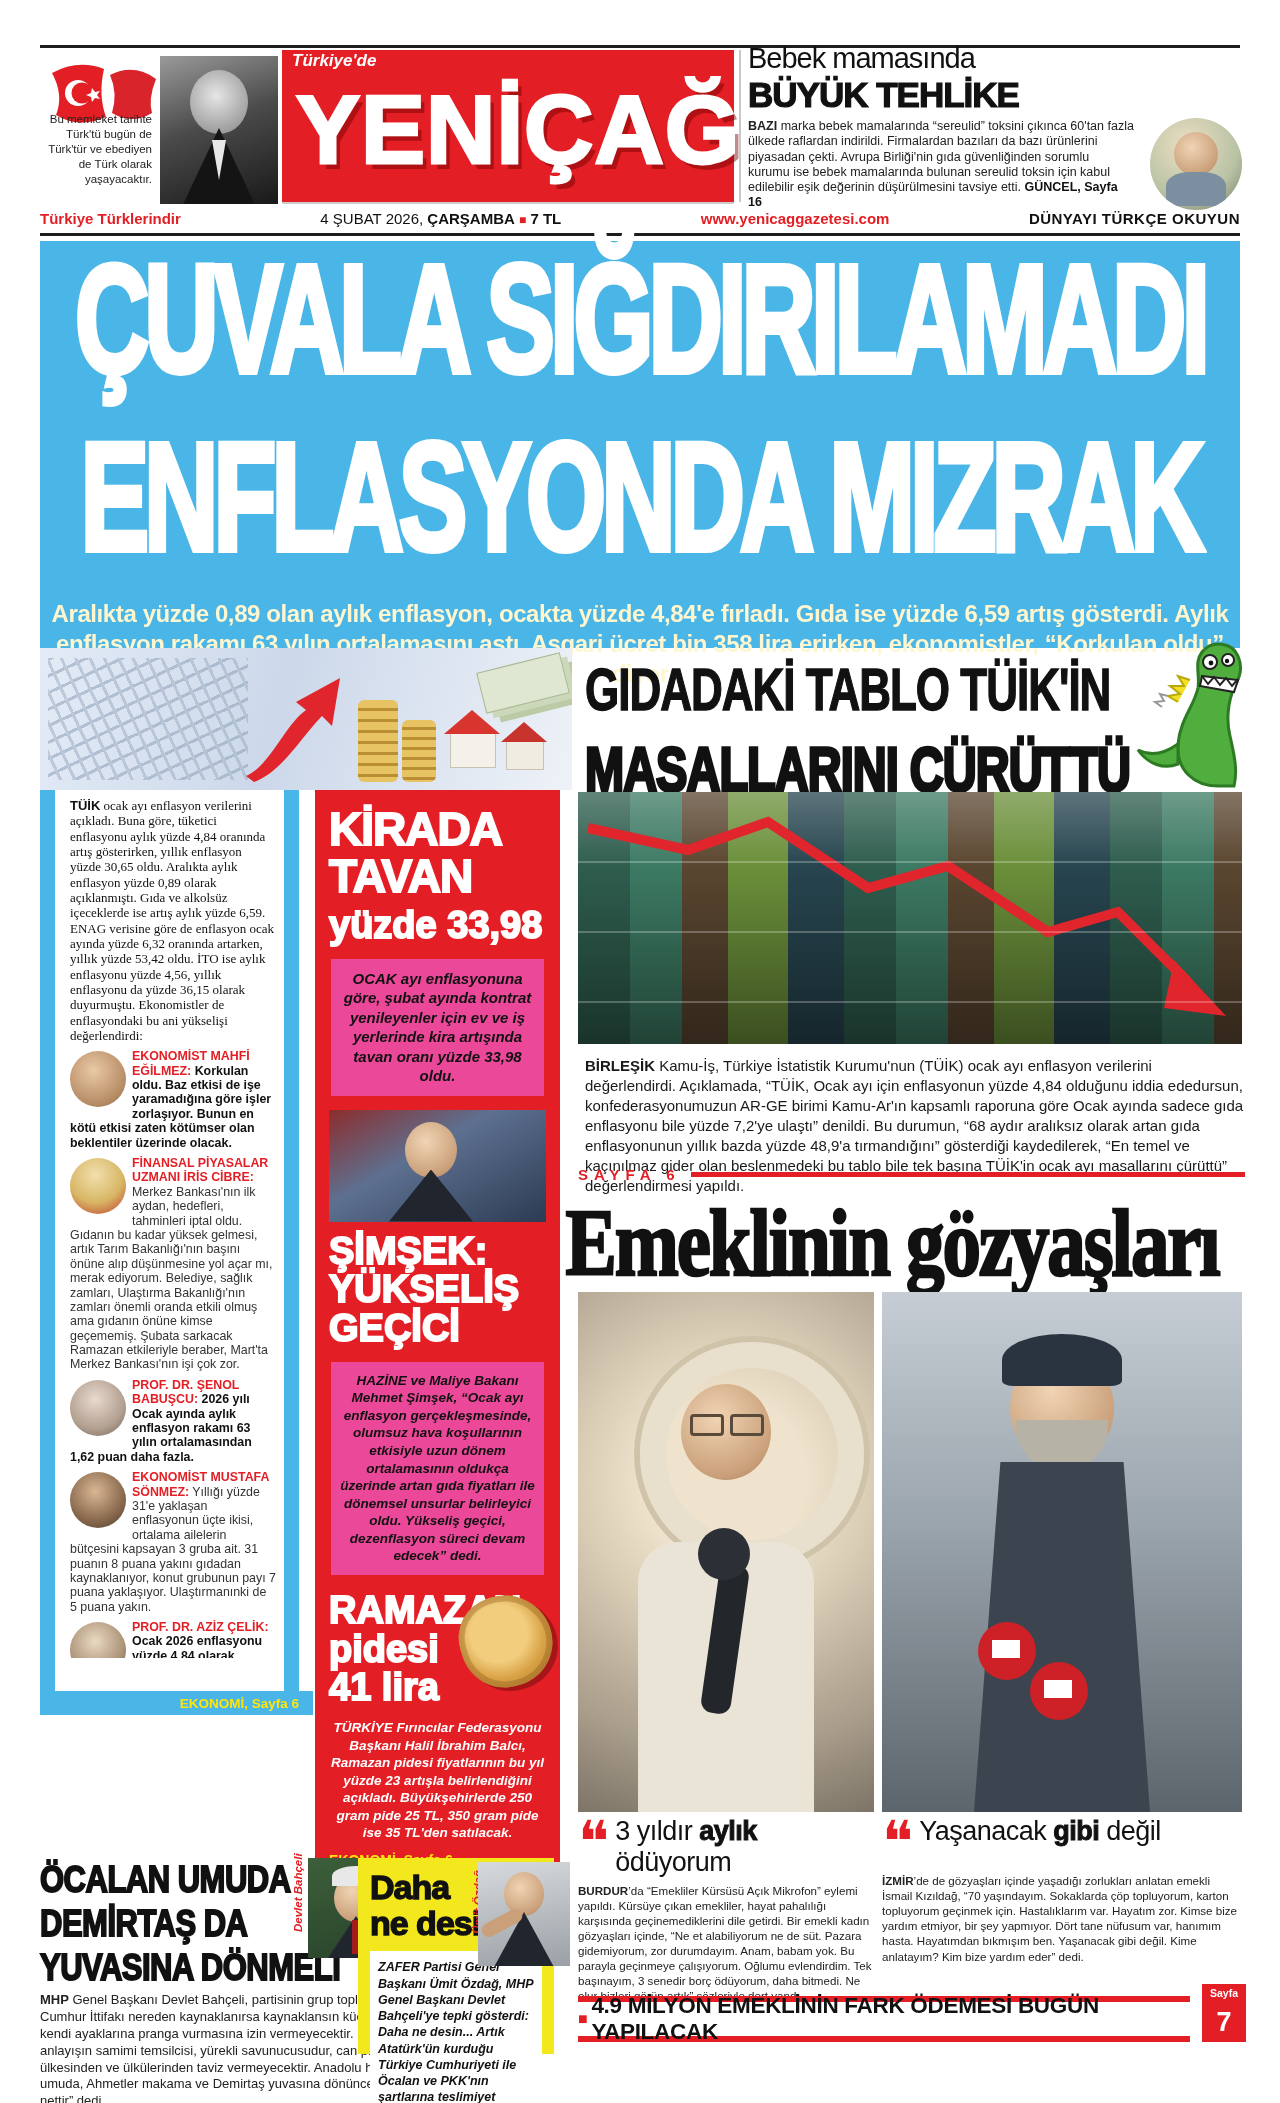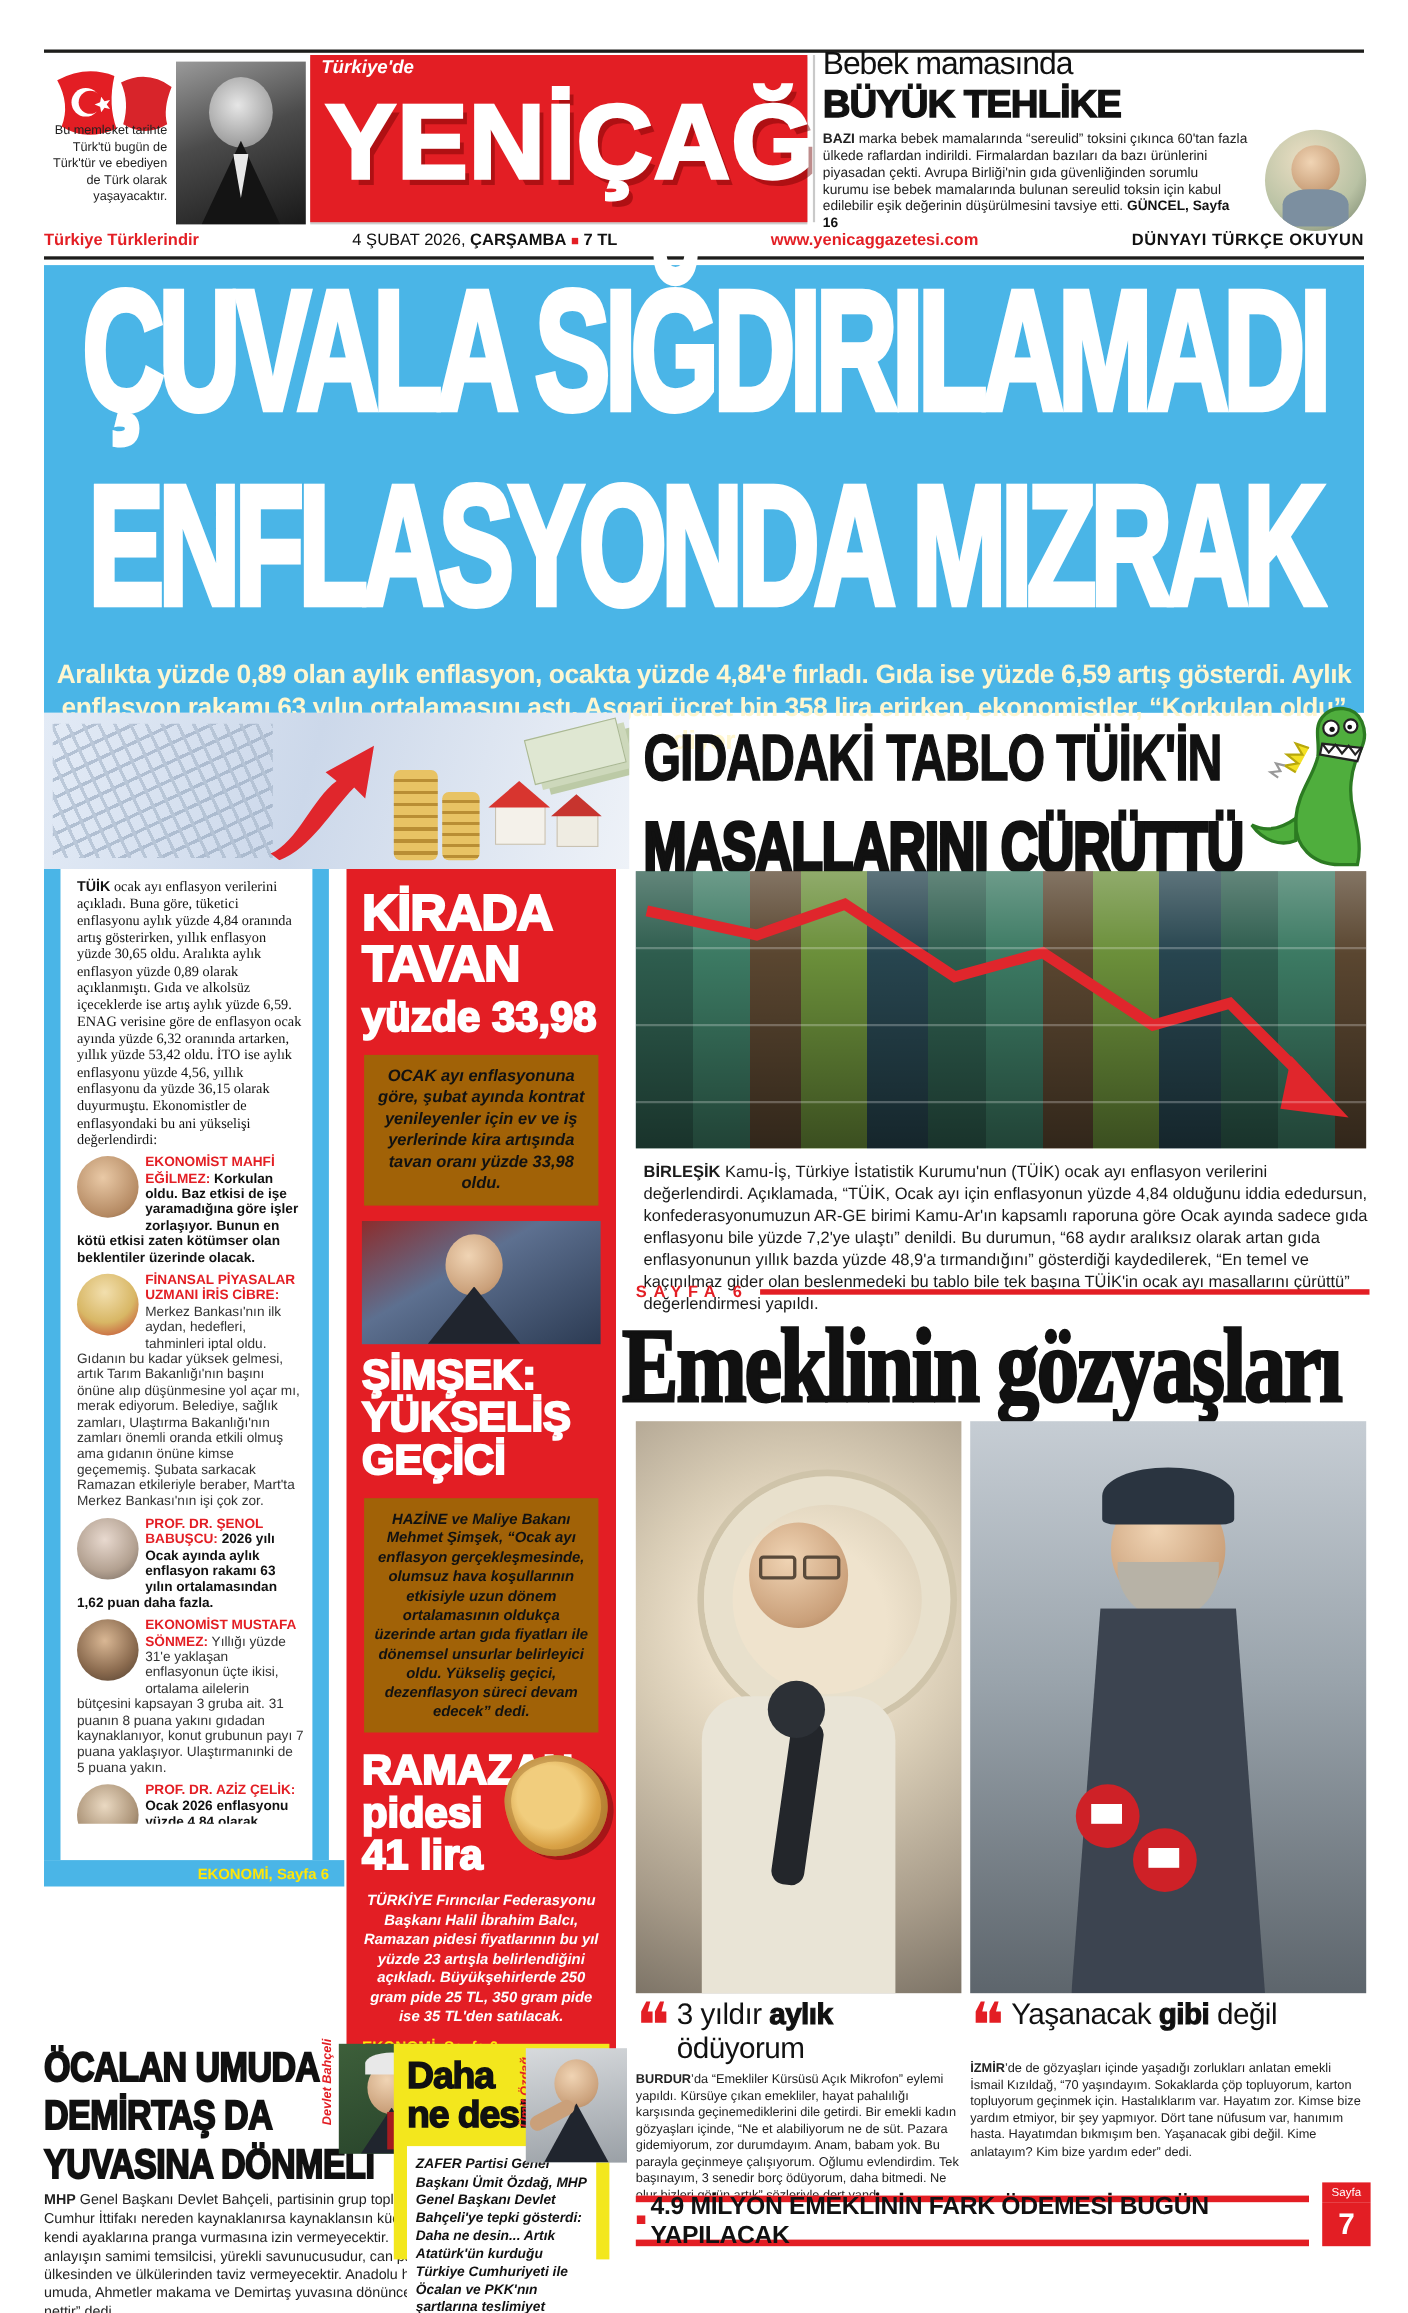--- a/index.html
+++ b/index.html
@@ -40,21 +40,21 @@
   .q .qname{color:#e31e24;font-weight:700;}
   .q.bold .qtext{font-weight:700;color:#111;}
   .av{width:56px;height:56px;border-radius:50%;float:left;margin:2px 6px 2px 0;}
   .lf-bar{background:#4ab5e7;display:flex;align-items:center;justify-content:flex-end;padding-right:14px;
           color:#ffe609;font-weight:700;font-size:13.5px;}
   
   .redcol{background:#e31e24;padding:16px 14px;box-sizing:border-box;}
   .rc-title{color:#fff;font-weight:700;-webkit-text-stroke:2px #fff;line-height:1.02;}
   .rc-big{font-size:46px;letter-spacing:-1px;}
   .rc-mid{font-size:38px;}
-  .whitebox{background:#a16207;margin:14px 2px 0 2px;padding:10px 9px;font-size:15px;line-height:1.3;
+  .whitebox{background:#ec4899;margin:14px 2px 0 2px;padding:10px 9px;font-size:15px;line-height:1.3;
             font-style:italic;font-weight:700;text-align:center;color:#111;}
   .rc-note{color:#fff;font-style:italic;font-weight:700;font-size:13.5px;line-height:1.3;margin-top:12px;text-align:center;}
   .rc-ref{color:#ffe609;font-weight:700;font-size:14px;margin-top:10px;}
   
   .gida-line{display:block;}
   .gida-line .cond{transform:scaleY(1.35);white-space:nowrap;}
   .g1{font-size:44px;font-weight:700;letter-spacing:-1px;-webkit-text-stroke:1px #111;}
   .g2{font-size:47px;font-weight:700;letter-spacing:-1px;-webkit-text-stroke:2.6px #111;}
   .body-15{font-size:15px;line-height:1.33;color:#1a1a1a;}
   .sayfa-label{color:#e31e24;font-weight:700;font-size:15px;letter-spacing:6px;white-space:nowrap;}
@@ -358,17 +358,17 @@
     <div class="head" style="left:26px;top:10px;width:40px;height:44px;"></div>
     <div class="suit" style="left:4px;top:50px;width:84px;height:54px;"></div>
     <div class="abs" style="left:2px;top:54px;width:44px;height:14px;background:#caa07a;border-radius:8px;transform:rotate(-28deg);"></div>
   </div>
 
   <div class="abs ribbon" style="left:578px;top:1996px;width:612px;height:34px;">
     <span class="sq" style="font-size:16px;margin-right:4px;">■</span>
     <span> 4.9 MİLYON EMEKLİNİN FARK ÖDEMESİ BUGÜN YAPILACAK</span>
   </div>
   <div class="abs pagebox" style="left:1202px;top:1984px;width:44px;height:18px;font-size:10.5px;
-       font-weight:400;line-height:18px;">Sayfa</div>
+       font-weight:700;line-height:18px;">Sayfa</div>
   <div class="abs pagebox" style="left:1202px;top:2002px;width:44px;height:40px;font-size:27px;
        font-weight:700;line-height:40px;">7</div>
 
 </div>
 
 </body></html>

